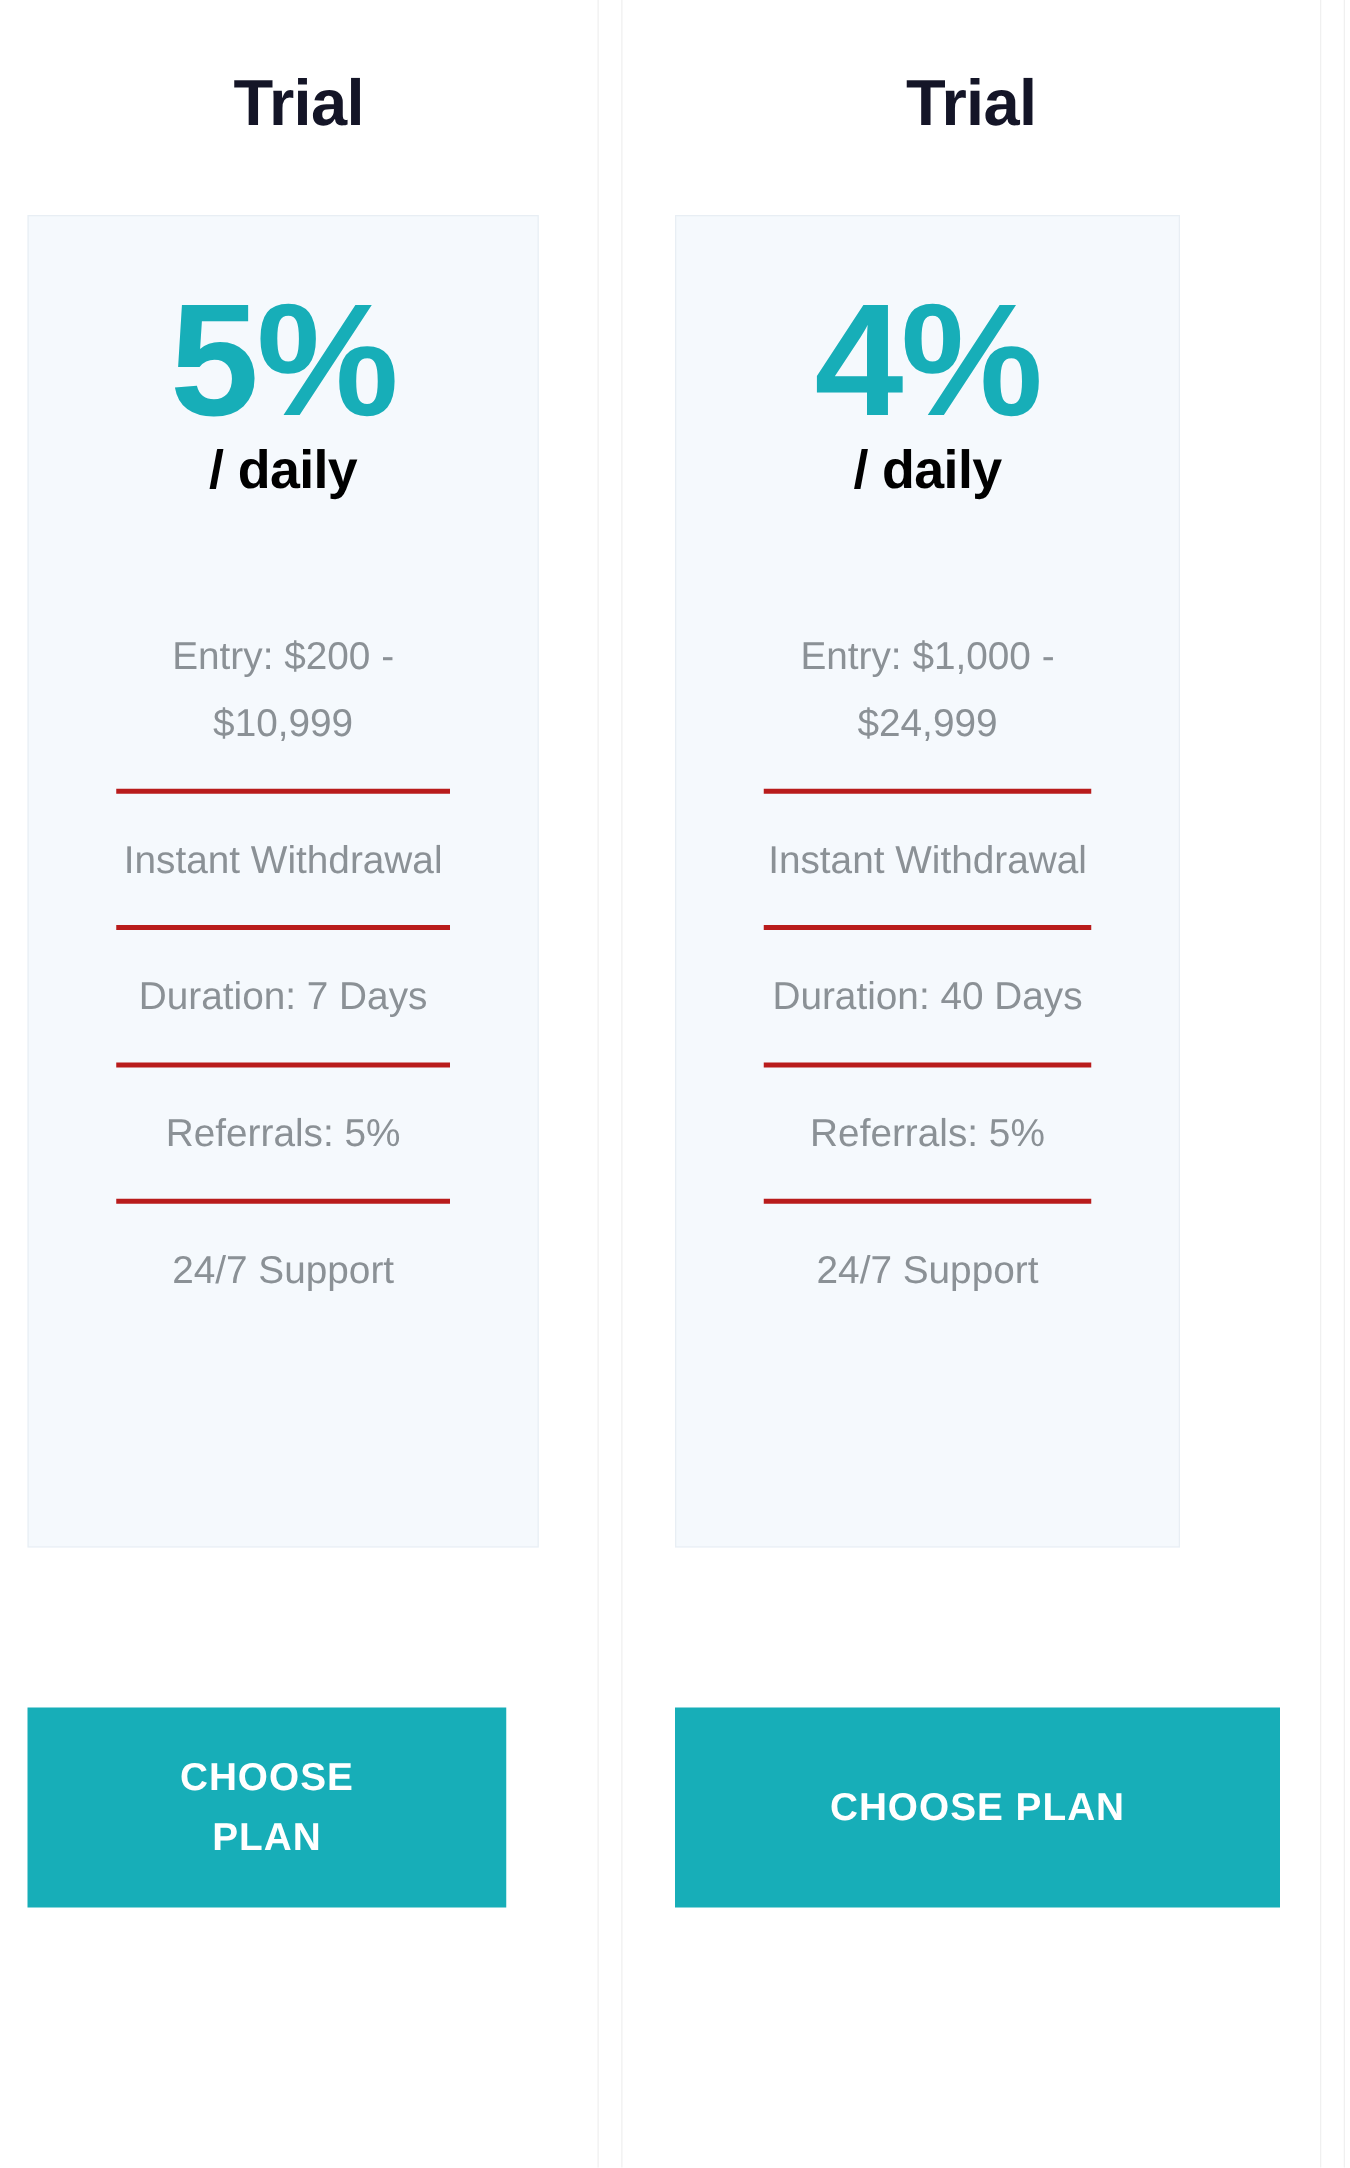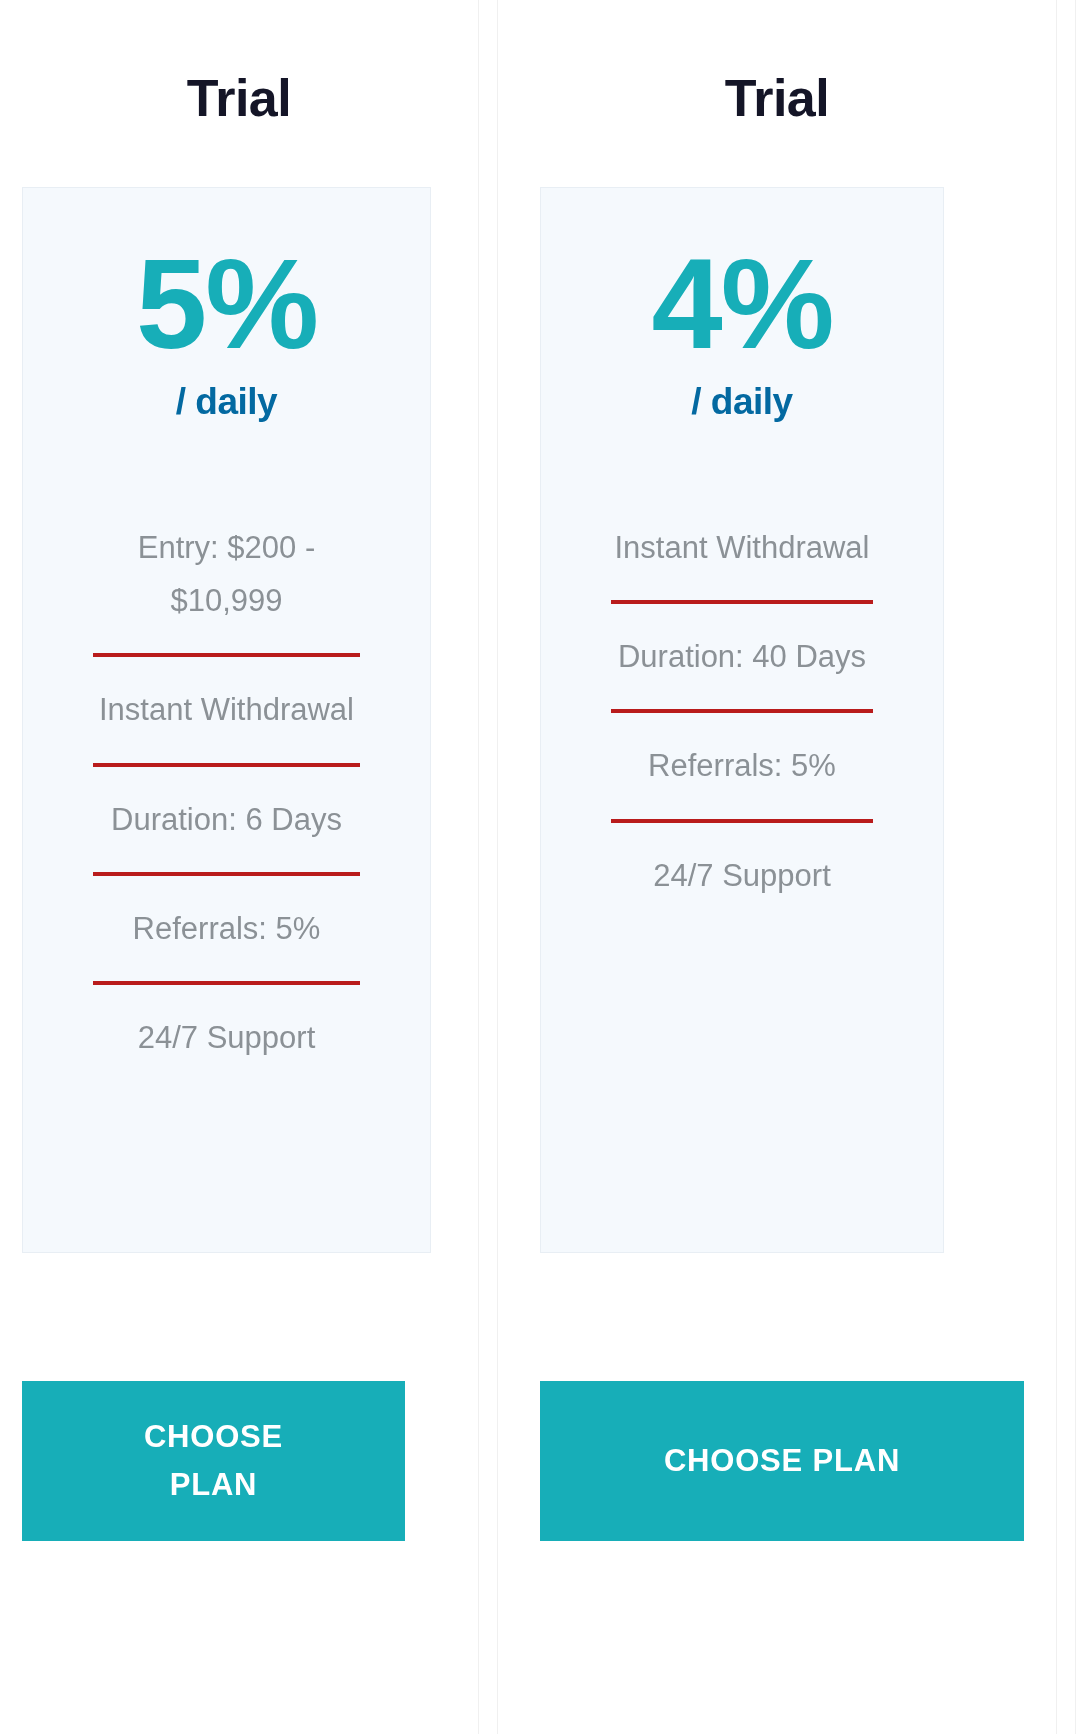--- a/index.html
+++ b/index.html
@@ -51,21 +51,21 @@
     width: 100%;
     height: 100%;
   }
 
   .plan-title {
     text-align: center;
     font-size: 52px;
     font-weight: 700;
     color: #141527;
     letter-spacing: -0.5px;
-    margin: 15px;
+    margin: 0;
     padding-top: 55px;
     line-height: 1.1;
   }
 
   .plan-card {
     position: absolute;
     top: 172px;
     background: #f5f9fd;
     border: 1px solid #e8eef4;
     box-sizing: border-box;
@@ -84,26 +84,25 @@
   }
   .rate-value {
     font-size: 128px;
     font-weight: 800;
     color: #17aeb8;
     line-height: 1.0;
     letter-spacing: -2px;
     display: block;
   }
   .rate-period {
-    font-size: 37px;
+    font-size: 43px;
     font-weight: 700;
-    color: #0369a1;
+    color: #000000;
     line-height: 1.1;
     display: block;
-    margin-top: 14px;
     letter-spacing: -0.5px;
   }
 
   .features {
     width: 100%;
     box-sizing: border-box;
     padding: 0 70px;
     margin-top: 72px;
   }
   .feature {
@@ -161,21 +160,21 @@
       <div class="plan-card">
 
         <div class="rate-block">
           <span class="rate-value">5%</span>
           <span class="rate-period">/ daily</span>
         </div>
 
         <div class="features">
           <div class="feature">Entry: $200 - $10,999</div>
           <div class="feature">Instant Withdrawal</div>
-          <div class="feature">Duration: 6 Days</div>
+          <div class="feature">Duration: 7 Days</div>
           <div class="feature">Referrals: 5%</div>
           <div class="feature">24/7 Support</div>
         </div>
 
       </div>
 
       <button class="choose-btn">
         <span class="btn-label">CHOOSE PLAN</span>
       </button>
 
@@ -188,20 +187,21 @@
       <h2 class="plan-title">Trial</h2>
 
       <div class="plan-card">
 
         <div class="rate-block">
           <span class="rate-value">4%</span>
           <span class="rate-period">/ daily</span>
         </div>
 
         <div class="features">
+          <div class="feature">Entry: $1,000 - $24,999</div>
           <div class="feature">Instant Withdrawal</div>
           <div class="feature">Duration: 40 Days</div>
           <div class="feature">Referrals: 5%</div>
           <div class="feature">24/7 Support</div>
         </div>
 
       </div>
 
       <button class="choose-btn">
         <span class="btn-label">CHOOSE PLAN</span>

